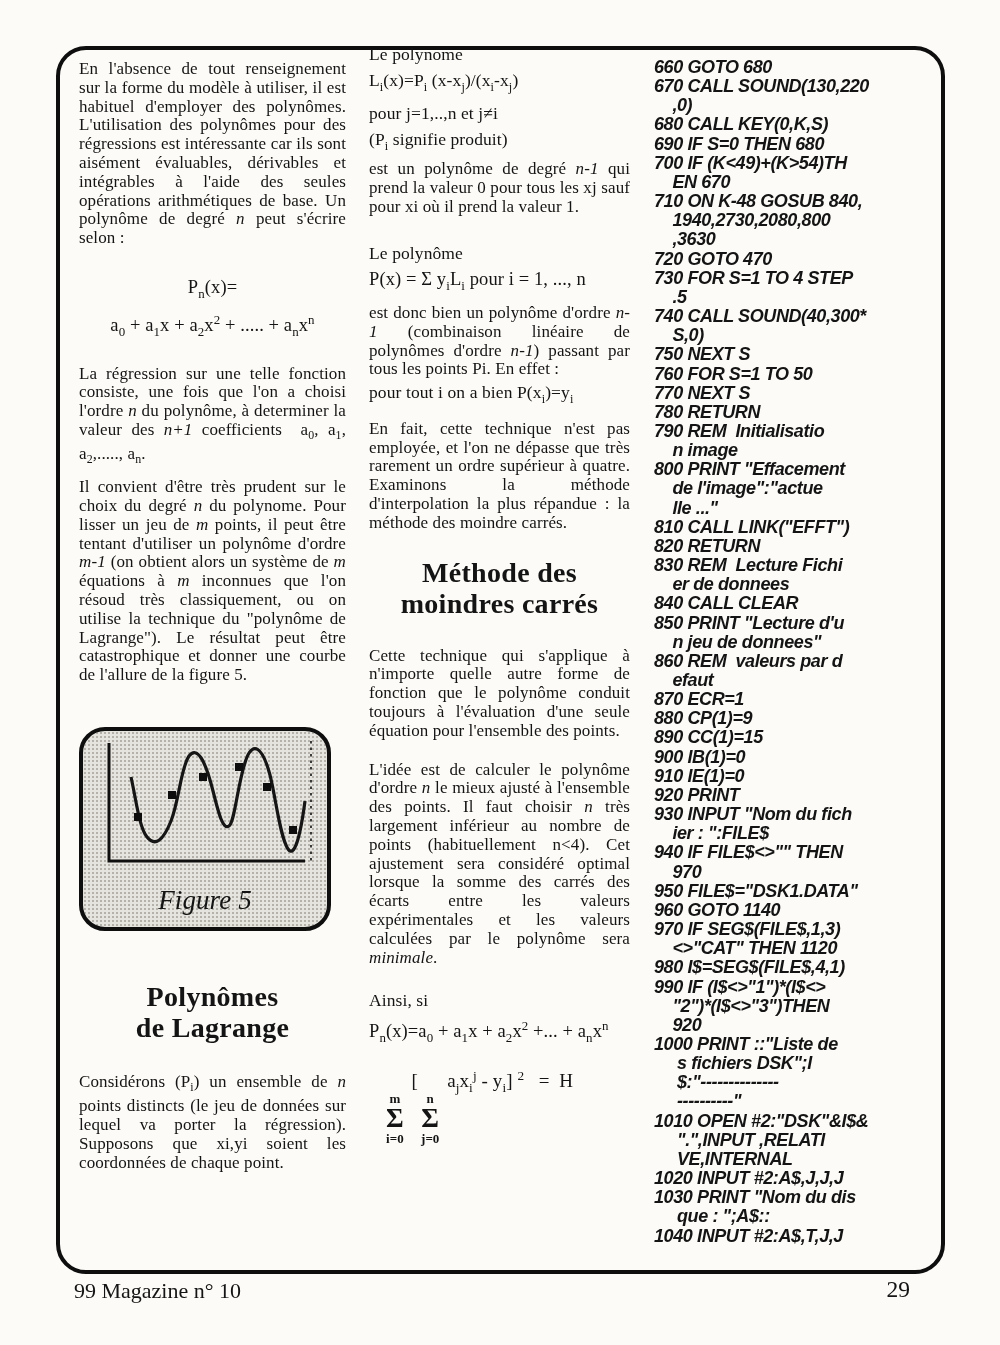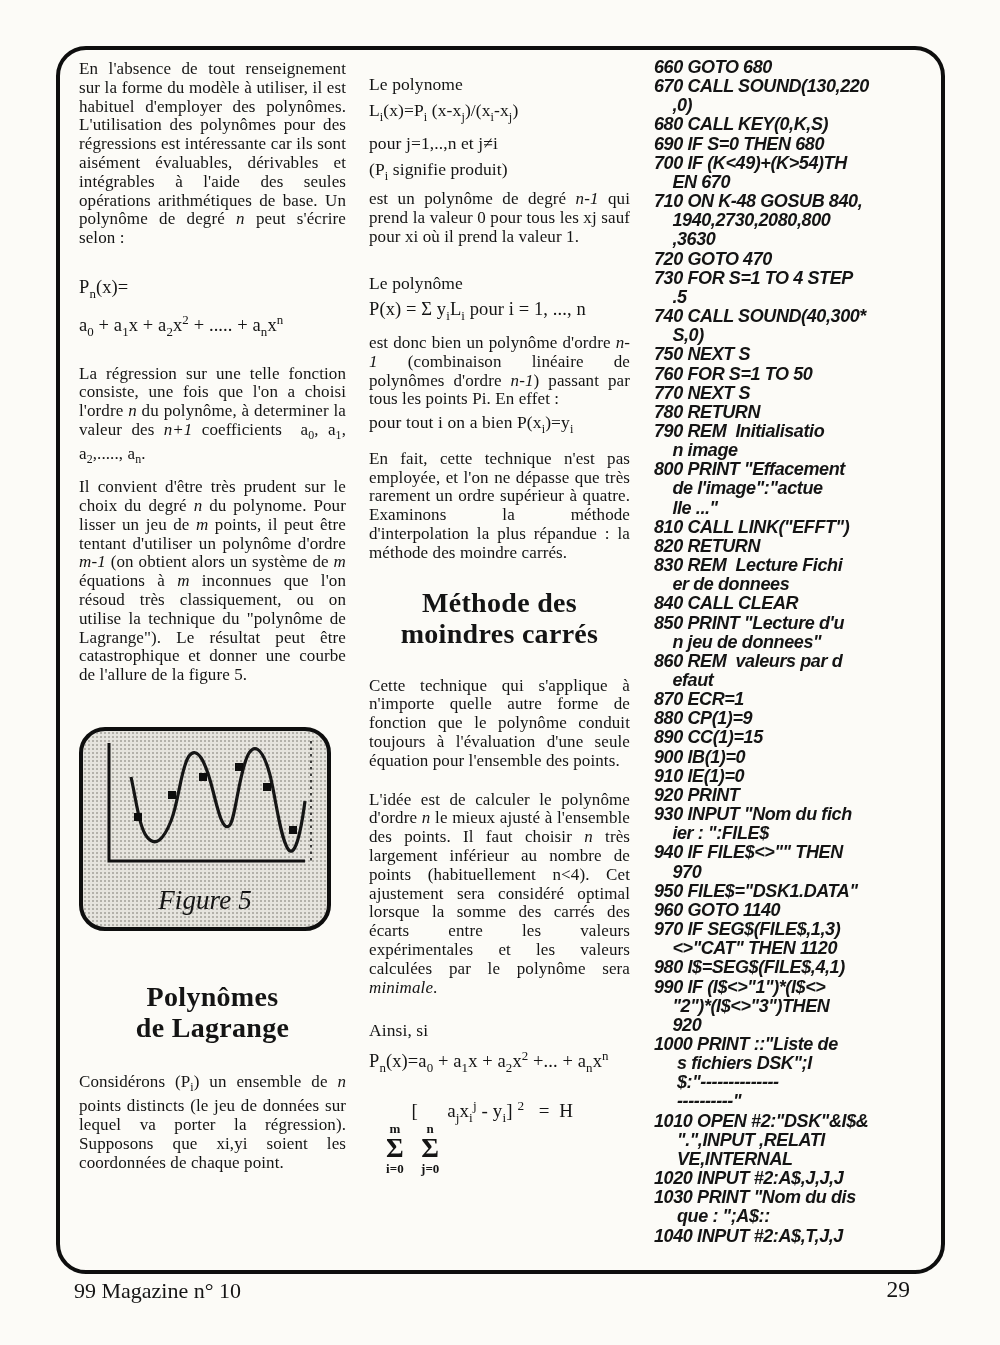--- a/index.html
+++ b/index.html
@@ -19,24 +19,24 @@
     background:transparent;
   }
   .col {
     position:absolute;
     font-size:17px; line-height:18.8px;
     text-align:justify;
     letter-spacing:0.1px;
   }
   .col p { margin:0 0 11px 0; }
   .col1 { left:79px; top:60px;  width:267px; }
-  .col2 { left:369px; top:73px; width:261px; }
+  .col2 { left:369px; top:43px; width:261px; }
   .col3 { left:654px; top:58px; width:281px; }
 
-  .formula { text-align:left; font-size:18.5px; line-height:26px; margin:26px 0 20px 0; }
+  .formula { text-align:center; font-size:18.5px; line-height:26px; margin:26px 0 20px 0; }
   .formula-inline { text-align:left; margin:0 0 4px 0; font-size:17.5px; line-height:22px; }
   sub { font-size:0.70em; }
   sup { font-size:0.70em; }
 
   h2 {
     font-weight:bold; font-size:28px; line-height:31px;
     margin:0; text-align:center; letter-spacing:0.3px;
     font-family:"Liberation Serif", serif;
   }
   .h2-col1 { margin:50px 0 30px 0; }

